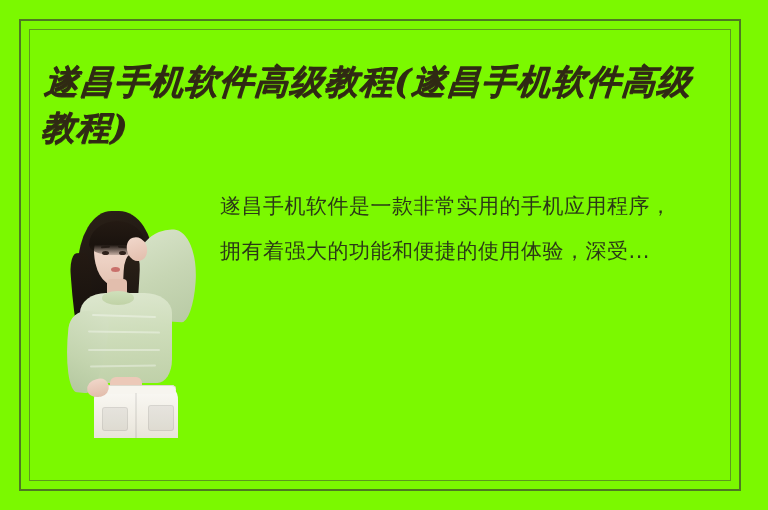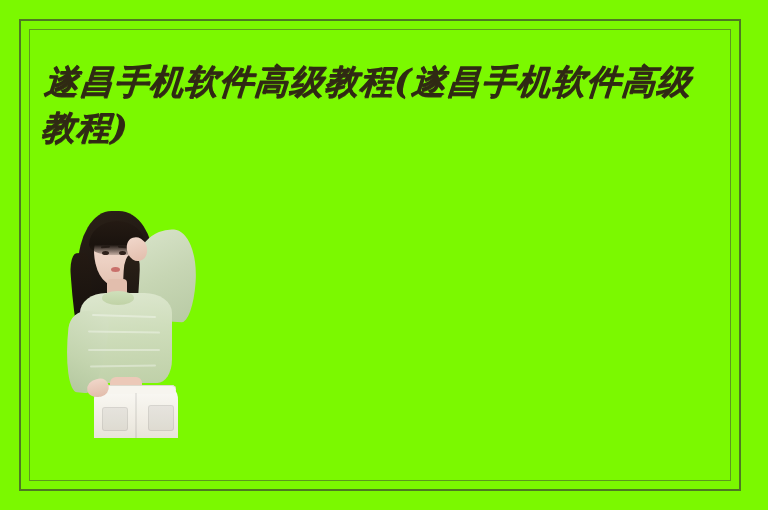--- a/index.html
+++ b/index.html
@@ -255,14 +255,15 @@
       <div class="fig midriff"></div>
       <div class="fig pants"></div>
       <div class="fig waistband"></div>
       <div class="fig pleat"></div>
       <div class="fig pocket l"></div>
       <div class="fig pocket r"></div>
       <div class="fig hand-hip"></div>
     </div>
   </div>
 
+  <div class="summary">遂昌手机软件是一款非常实用的手机应用程序，拥有着强大的功能和便捷的使用体验，深受...</div>
 
 </div>
 
 </body></html>

